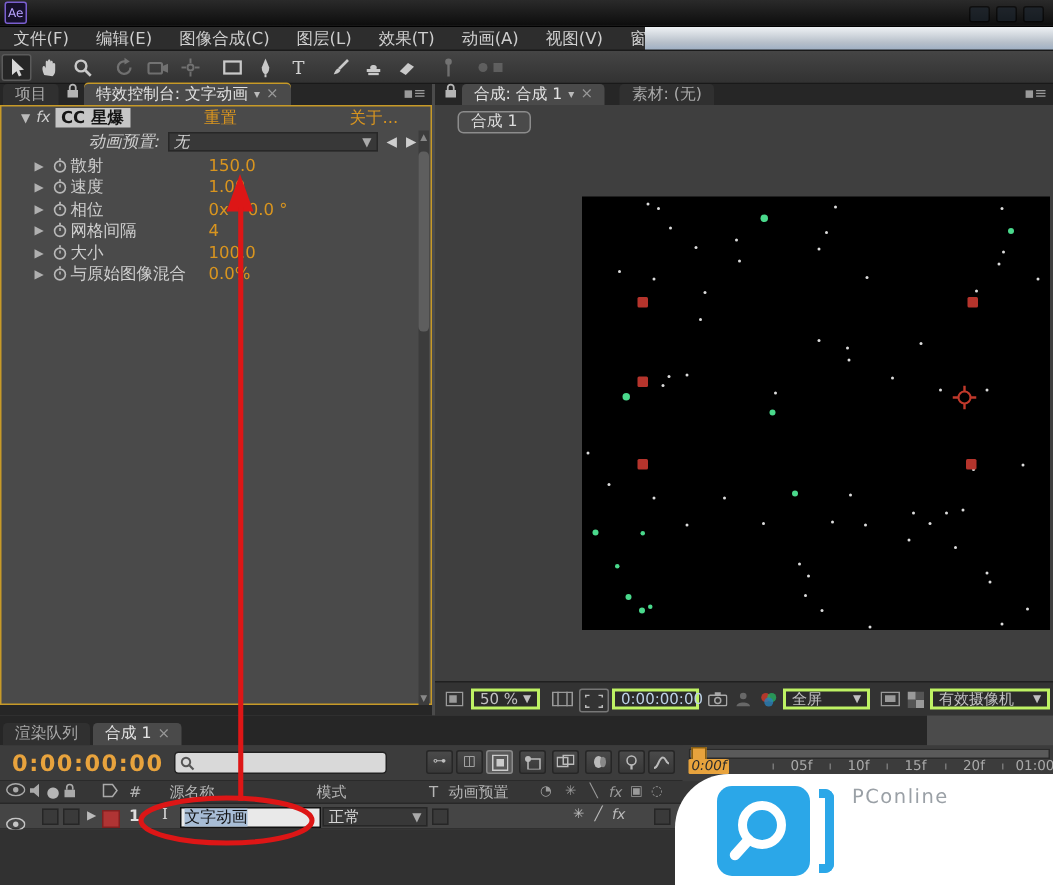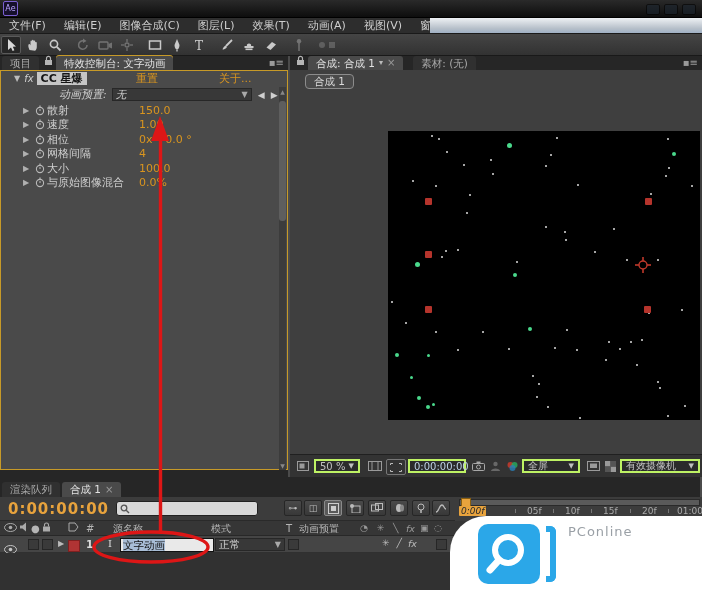--- a/index.html
+++ b/index.html
@@ -47,21 +47,21 @@
   #lp-tabs{left:0;top:56px;width:288px;height:14px;}
   #lp-content{left:0;top:70px;width:288px;height:400px;background:#4a4a4a;
               border:1px solid #c79a28;box-sizing:border-box;}
   #lp-strip{left:0;top:470px;width:288px;height:7px;background:#262626;}
   #breadcrumb{padding:2px 0 0 6px;font-size:11px;color:#c9c9c9;height:14px;}
   #fx-header{display:flex;align-items:center;height:15px;font-size:11px;color:#cfcfcf;}
   #fx-header .exp{margin:0 4px 0 13px;font-size:8px;color:#bbb;}
   #fx-name{background:#c6c6c6;color:#151515;font-weight:bold;padding:0 4px;font-size:11px;height:13px;line-height:13px;}
   .orange-link{color:#d9951f;font-size:11px;}
   #fx-reset{position:absolute;left:135px;}
-  #fx-about{position:absolute;left:218px;}
+  #fx-about{position:absolute;left:232px;}
   #preset-row{display:flex;align-items:center;height:17px;font-size:11px;color:#cfcfcf;font-style:italic;}
   #preset-label{margin-left:58px;}
   .dropdown{background:#383838;border:1px solid #272727;color:#d5d5d5;font-size:10.5px;
             display:flex;align-items:center;height:13px;box-sizing:border-box;padding:0 3px;}
   .dropdown .dd-caret{margin-left:auto;font-size:8px;color:#aaa;}
   #preset-dd{width:140px;margin-left:5px;}
   .prev-arrow{color:#cfcfcf;font-size:9px;margin-left:6px;}
   .prop-row{display:flex;align-items:center;height:14.5px;font-size:11px;color:#cfcfcf;position:relative;}
   .prop-row .exp{margin:0 0 0 22px;width:10px;font-size:8px;color:#b0b0b0;}
   .prop-row .sw{width:14px;display:flex;justify-content:center;}
@@ -76,21 +76,21 @@
   #rp-body{left:290px;top:70px;width:412px;height:384px;background:#3f3f3f;}
   #comp-chip{position:absolute;left:15px;top:4px;border:1px solid #8c8c8c;border-radius:4px;
              color:#dcdcdc;font-size:10.5px;padding:0 8px;height:13px;line-height:13px;background:#4a4a4a;}
   #comp-view{position:absolute;left:98px;top:61px;width:312px;height:289px;background:#000;}
   .star{position:absolute;border-radius:50%;}
   .star-red{position:absolute;border-radius:1px;}
   #rp-bottom{left:290px;top:454px;width:412px;height:23px;background:#333333;border-top:1px solid #202020;box-sizing:border-box;}
   .mini-chip{position:absolute;top:4px;height:14px;background:#2b2b2b;border:2px solid #bef264;color:#c0c0c0;
              font-size:10px;display:flex;align-items:center;box-sizing:border-box;padding:0 4px;}
   .mini-icon{position:absolute;top:4px;height:14px;display:flex;align-items:center;justify-content:center;}
-  #bp-tabs{left:0;top:477px;width:700px;height:20px;padding-top:5px;}
+  #bp-tabs{left:0;top:477px;width:618px;height:20px;padding-top:5px;}
   #bp-tabs .tab{height:15px;line-height:15px;}
   #bp-header{left:0;top:497px;width:702px;height:24px;background:#3c3c3c;border-bottom:1px solid #2a2a2a;box-sizing:border-box;}
   #tl-timecode{position:absolute;left:8px;top:3px;color:#e8a33d;font-size:15px;font-weight:bold;letter-spacing:1px;}
   #tl-search{position:absolute;left:116px;top:4px;width:142px;height:15px;background:#d9d9d9;border:1px solid #222;
              border-radius:3px;display:flex;align-items:center;padding:0 3px;box-sizing:border-box;}
   #tl-search input{border:none;background:transparent;outline:none;width:110px;font-size:10px;height:12px;}
   .tl-btn{position:absolute;top:3px;width:18px;height:16px;background:linear-gradient(#4a4a4a,#383838);
           border:1px solid #262626;border-radius:2px;display:flex;align-items:center;justify-content:center;
           color:#bdbdbd;font-size:9px;box-sizing:border-box;}
   .tl-btn.hl{background:#5a5a5a;border-color:#8a8a8a;}
@@ -244,21 +244,21 @@
 <div id="lp-tabs" class="abs tabbar">
   <div class="tab" style="margin-left:2px;">
     <span>项目</span>
   </div>
   <span class="lock-glyph">
     <svg width="9" height="11">
         <rect x="1" y="5" width="7" height="5" fill="#b5b5b5"></rect>
         <path d="M2.5 5 V3.4 A2 2 0 0 1 6.5 3.4 V5" fill="none" stroke="#b5b5b5" stroke-width="1.2"></path>
       </svg>
   </span>
-  <div class="tab active" style="box-shadow:0 -1px 0 #c79a28;flex-direction:column;">
+  <div class="tab active" style="box-shadow:0 -1px 0 #c79a28;">
     <span>特效控制台: 文字动画</span>
     <span class="caret">▾</span>
     <span class="close">×</span>
   </div>
   <span class="panel-menu">▪≡</span>
 </div>
 
 <div id="lp-content" class="abs">
 
   <div id="fx-header" style="position:relative;">

